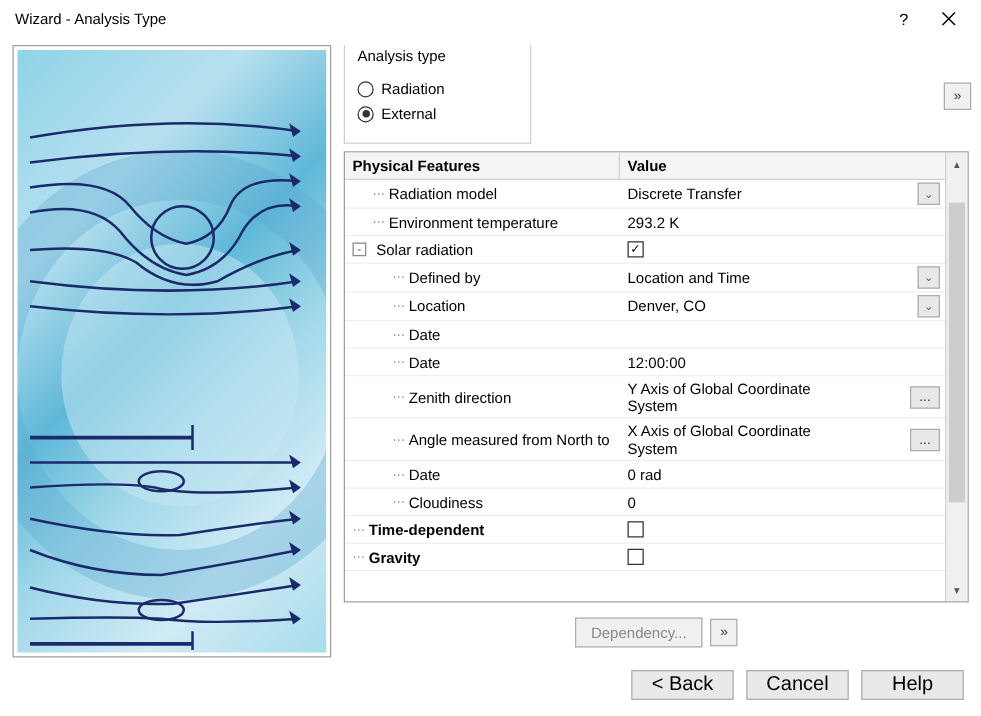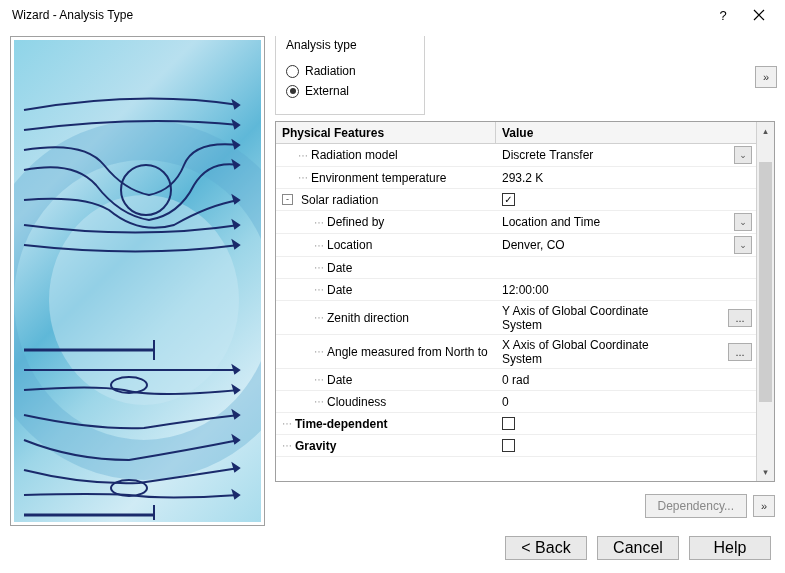--- a/index.html
+++ b/index.html
@@ -200,21 +200,21 @@
     font-size:9px;color:#555;
   }
   .gridscroll .thumb {
     position:absolute; left:2px; right:2px;
     top: 40px; height: 240px;
     background:#cdcdcd;
   }
 
   .deprow {
     display: flex;
-    justify-content: flex-end;
+    justify-content: center;
     align-items: center;
     padding: 4px 0;
     gap: 6px;
     margin-top: 2px;
   }
   .depbtn {
     height: 24px;
     padding: 0 12px;
     border: 1px solid #adadad;
     background: #f0f0f0;

